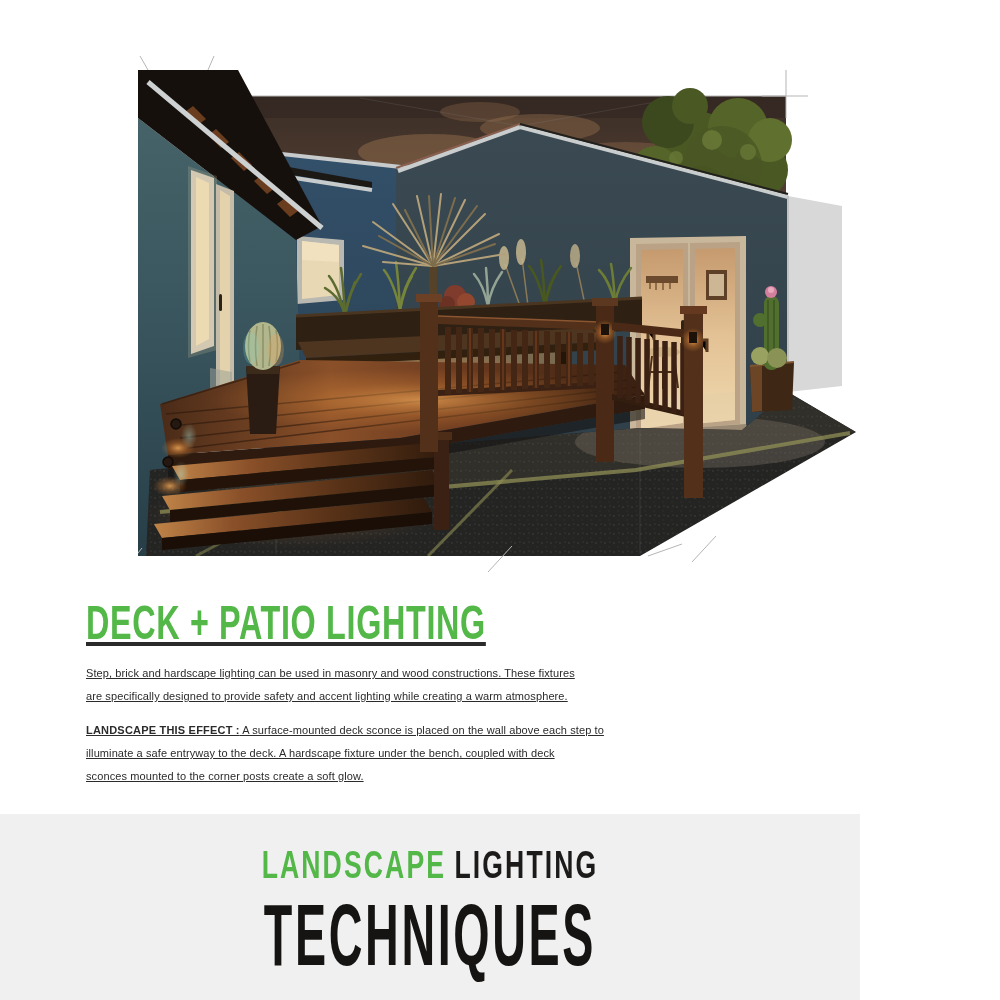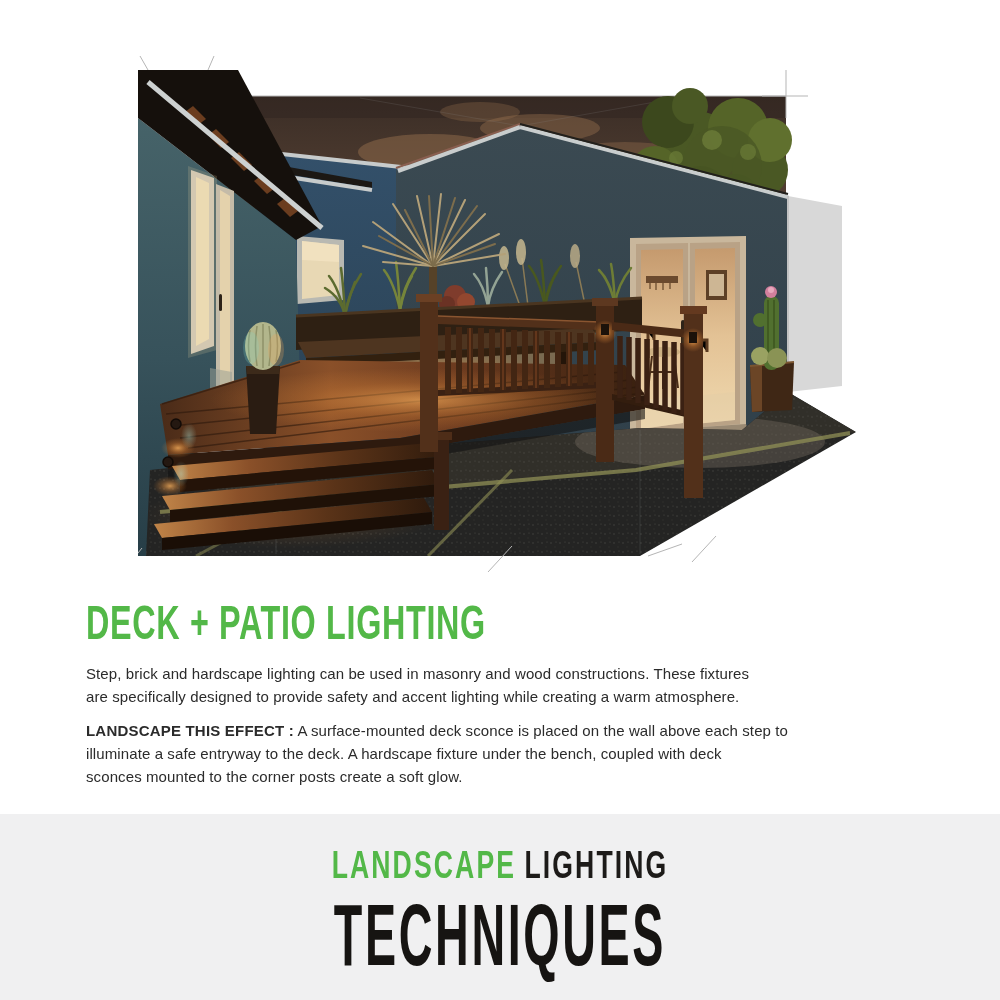--- a/index.html
+++ b/index.html
@@ -5,34 +5,34 @@
   html,body { margin:0; padding:0; }
   body {
     width:1000px; height:1000px; position:relative; overflow:hidden;
     background:#ffffff;
     font-family:"Liberation Sans", sans-serif;
   }
   .art {
     position:absolute; left:138px; top:56px; width:722px; height:524px;
   }
   .copy {
-    position:absolute; left:86px; top:598px; width:874px; color:#2b2b2b;
+    position:absolute; left:86px; top:598px; width:874px; color:#2b2b2b;text-decoration:underline;
   }
   .copy h1 {
     margin:0 0 15px 0; font-size:49px; line-height:1; font-weight:bold;
     color:#53b848; letter-spacing:1px; white-space:nowrap;
     transform:scaleX(0.66); transform-origin:0 50%;
   }
   .copy p {
-    margin:0 0 11px 0; font-size:15px; line-height:23px;
+    margin:0 0 11px 0; font-size:11px; line-height:23px;
     white-space:pre-line; letter-spacing:0.1px;
   }
   .copy p strong { letter-spacing:0.2px; }
   .footer {
-    position:absolute; left:0; top:814px; width:1000px; height:186px;
+    position:absolute; left:0; top:814px; width:860px; height:186px;
     background:#f0f0f1; text-align:center;
   }
   .brand-line {
     margin-top:32px; font-size:38px; font-weight:bold; line-height:1;
     letter-spacing:3px; white-space:nowrap;
     transform:scaleX(0.70); transform-origin:50% 50%;
   }
   .brand-line .green { color:#53b848; margin-right:12px; }
   .brand-line .dark  { color:#1d1b19; }
   .brand-title {

